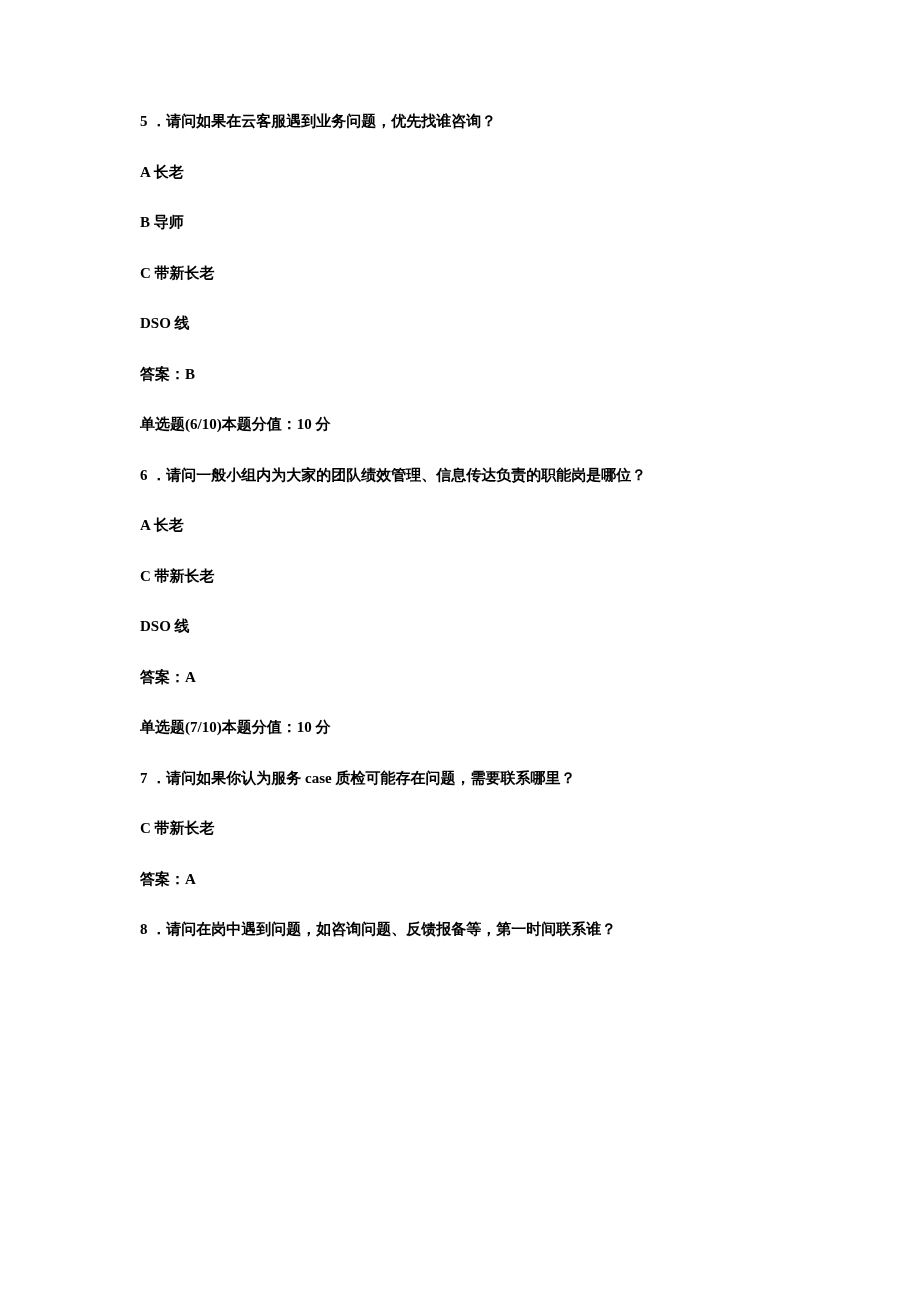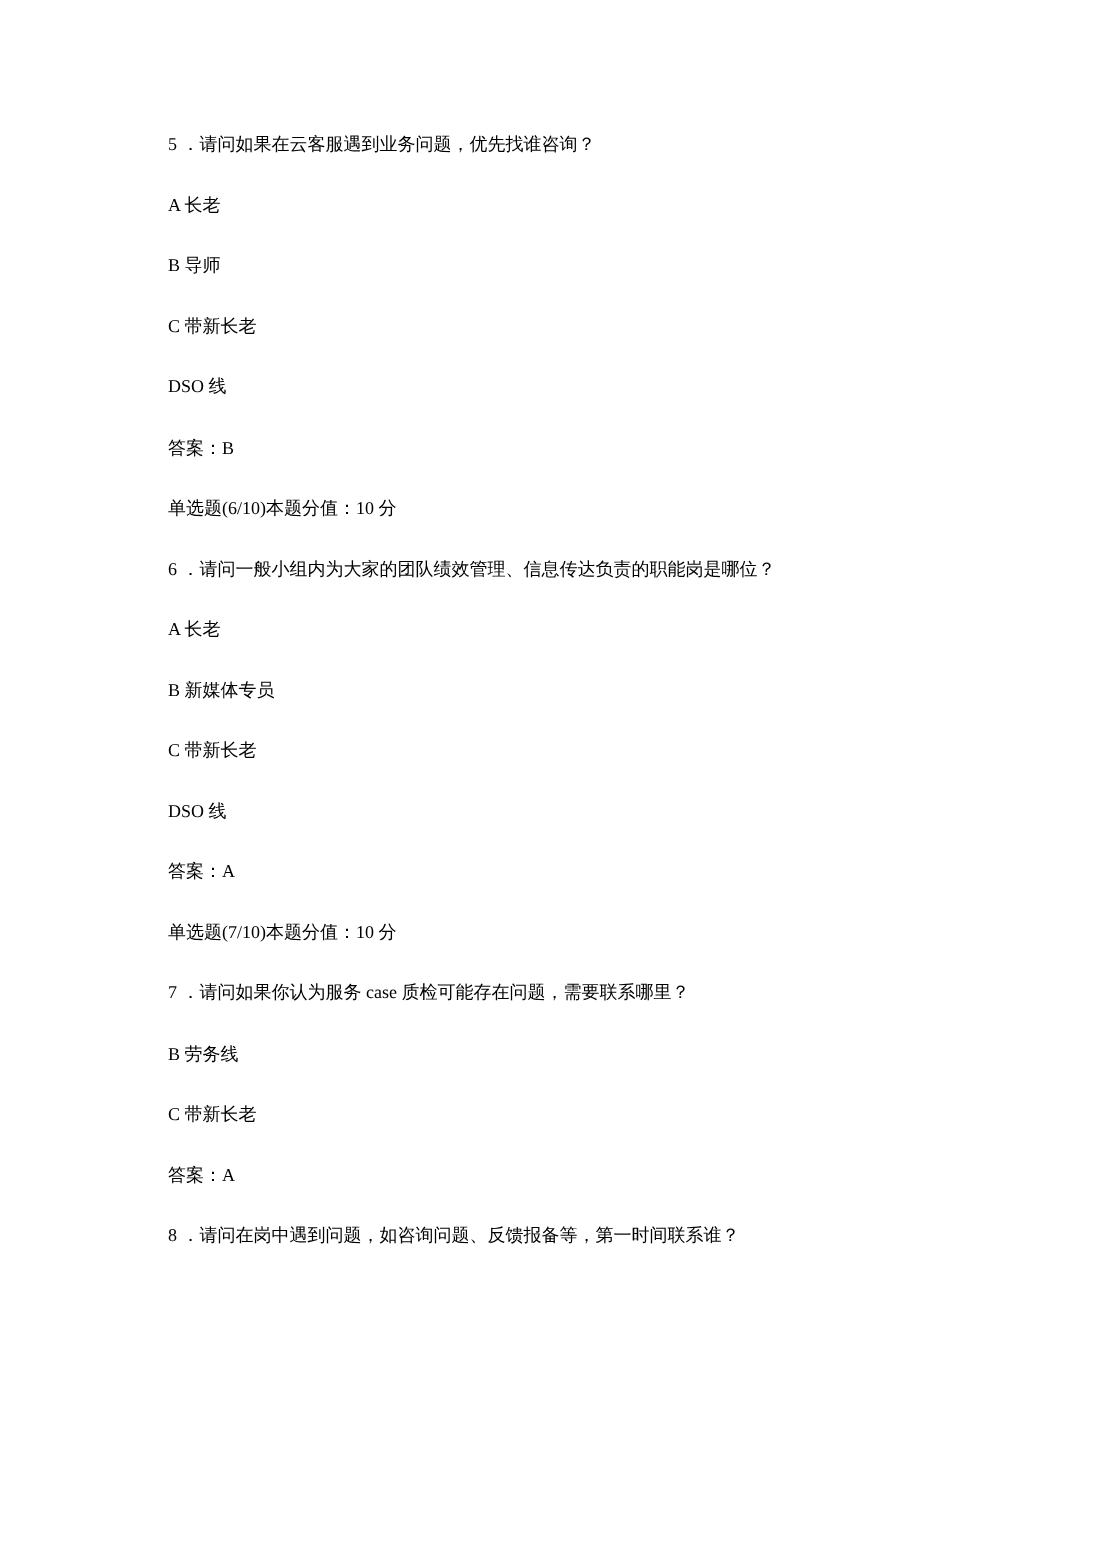--- a/index.html
+++ b/index.html
@@ -10,20 +10,21 @@
     font-size: 15px;
     color: #000000;
     width: 920px;
   }
   .page {
     padding: 110px 140px 60px 140px;
     line-height: 1.5;
   }
   .line {
     margin-bottom: 28px;
+    font-weight: bold;
   }
   .qnum {
     display: inline-block;
   }
 </style>
 </head>
 <body>
 
 <div class="page">
 
@@ -36,31 +37,29 @@
   <div class="line">C 带新长老</div>
   <div class="line">DSO 线</div>
   <div class="line">答案：B</div>
   <div class="line">单选题(6/10)本题分值：10 分</div>
 
   <div class="line">
     <span class="qnum">6</span>
     <span>．请问一般小组内为大家的团队绩效管理、信息传达负责的职能岗是哪位？</span>
   </div>
   <div class="line">A 长老</div>
-  <div class="line">B 新媒体专员</div>
   <div class="line">C 带新长老</div>
   <div class="line">DSO 线</div>
   <div class="line">答案：A</div>
   <div class="line">单选题(7/10)本题分值：10 分</div>
 
   <div class="line">
     <span class="qnum">7</span>
     <span>．请问如果你认为服务 case 质检可能存在问题，需要联系哪里？</span>
   </div>
-  <div class="line">B 劳务线</div>
   <div class="line">C 带新长老</div>
   <div class="line">答案：A</div>
 
   <div class="line">
     <span class="qnum">8</span>
     <span>．请问在岗中遇到问题，如咨询问题、反馈报备等，第一时间联系谁？</span>
   </div>
 
 </div>
 

